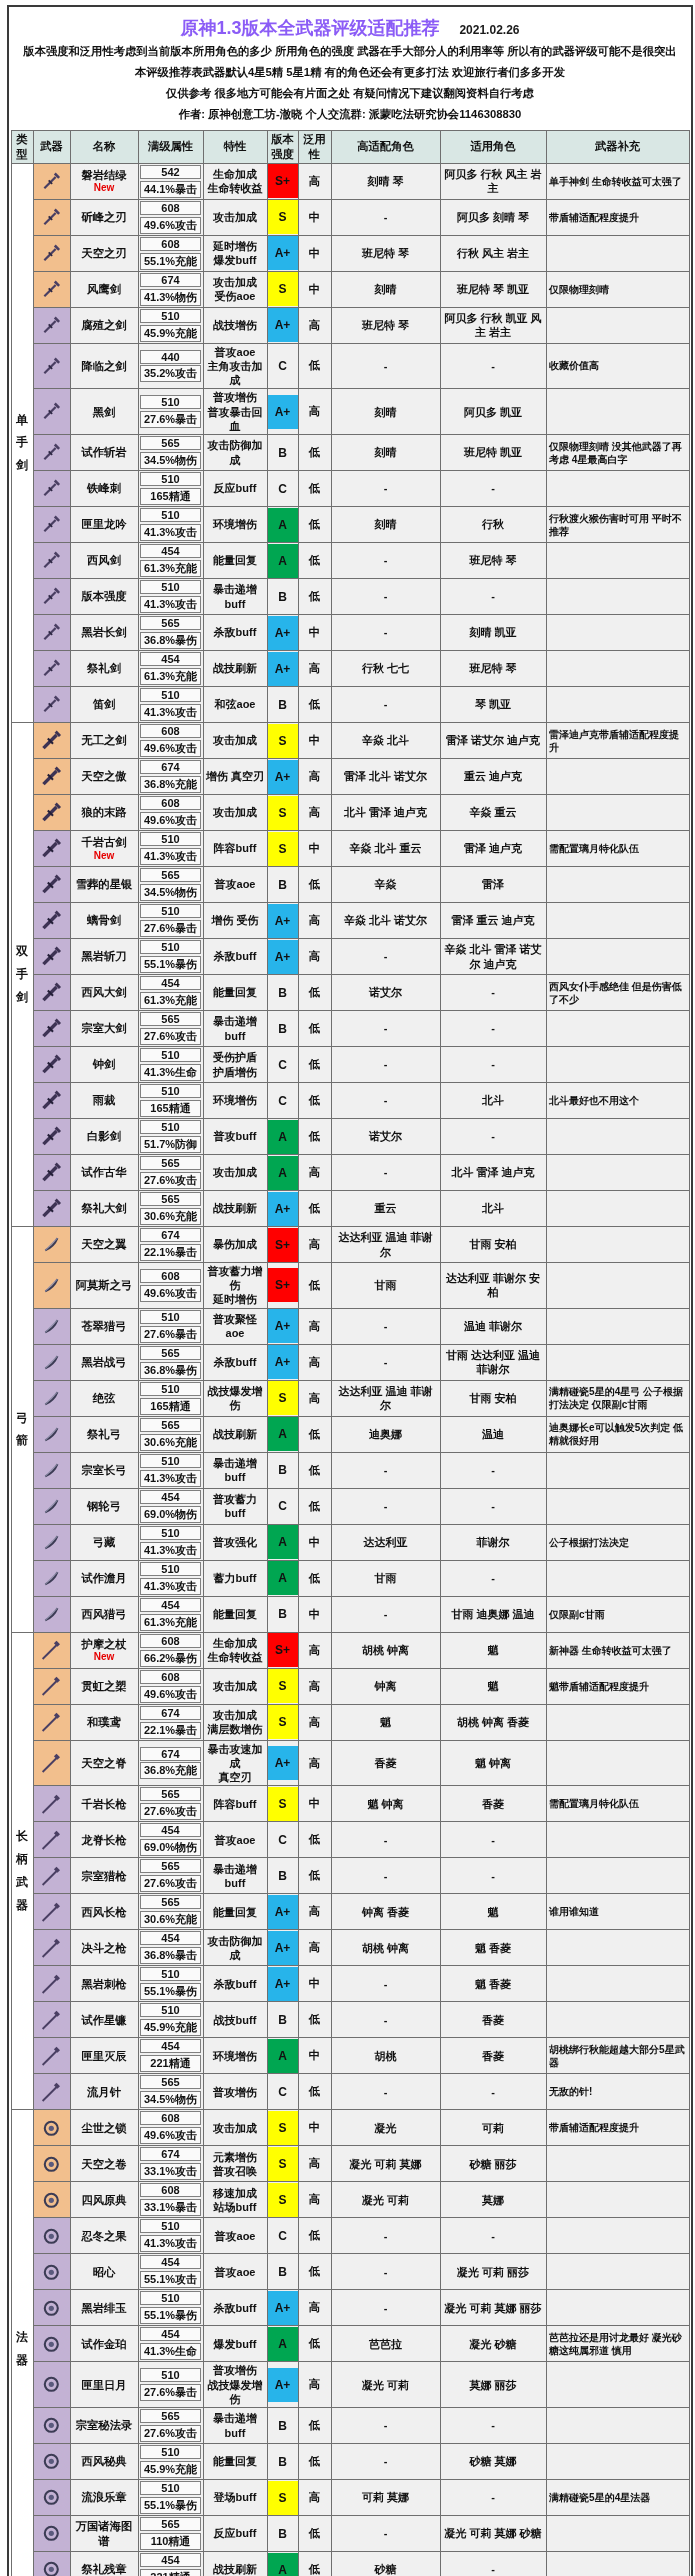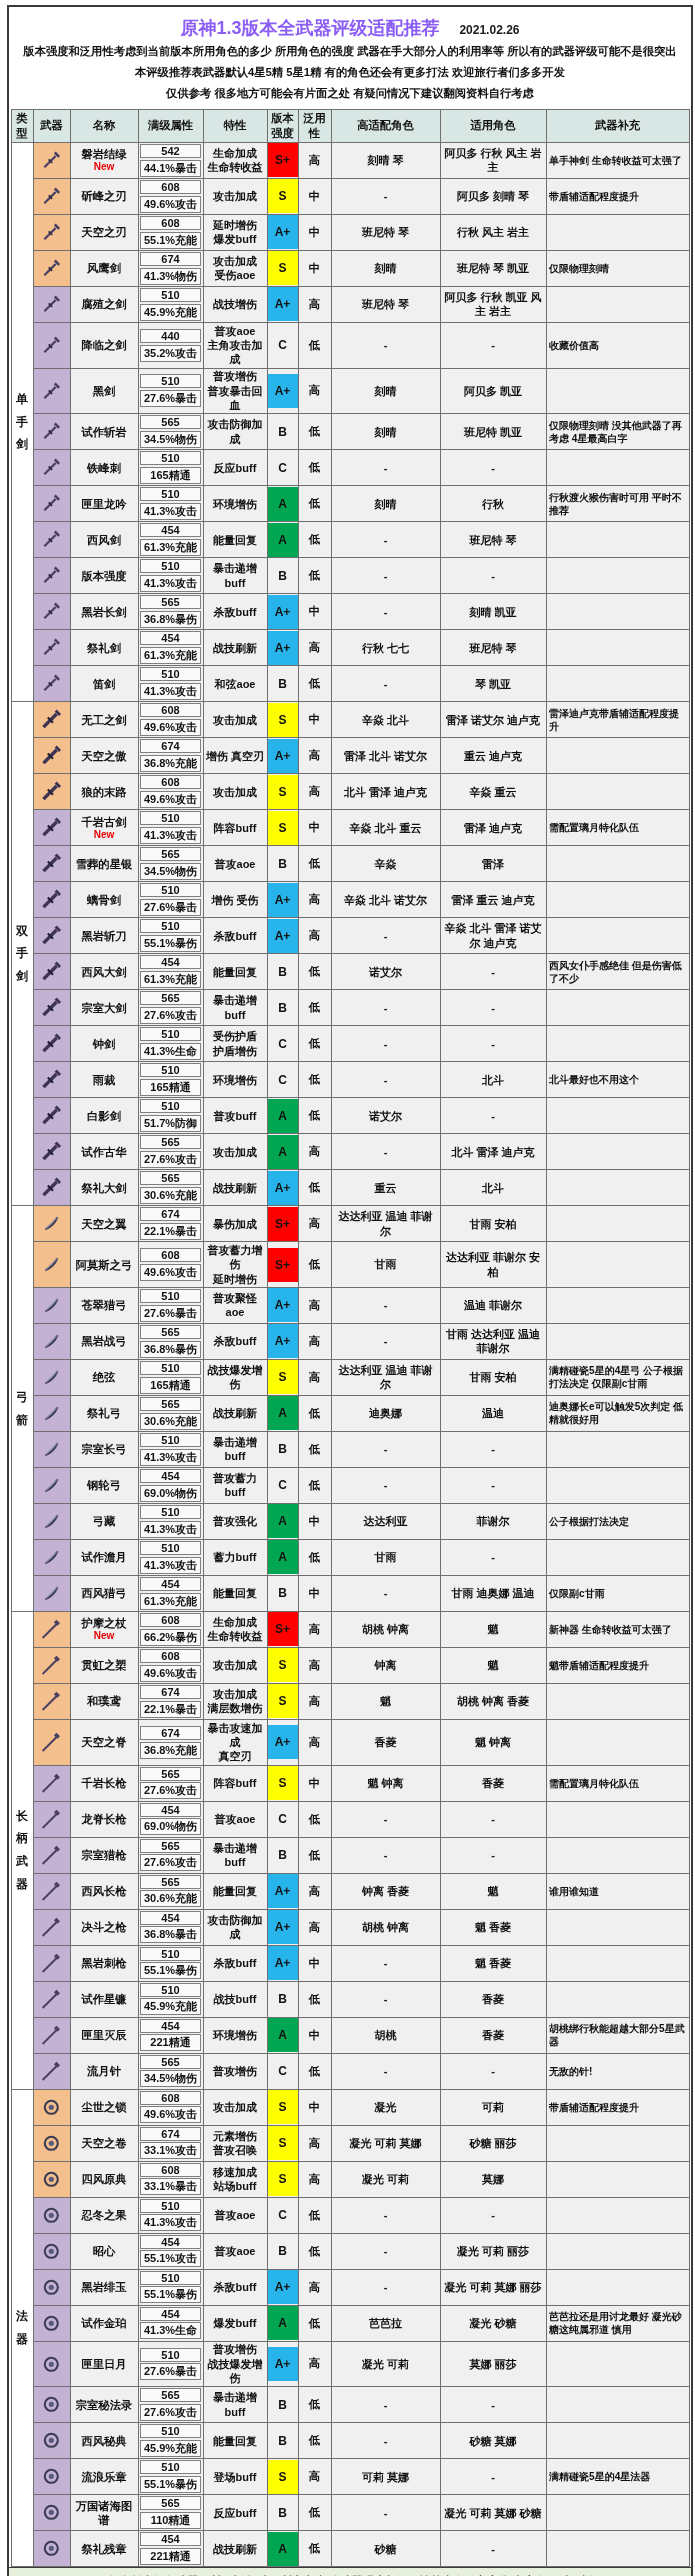--- a/index.html
+++ b/index.html
@@ -42,20 +42,21 @@
 
 <div class="sheet">
 
   <div class="titlebar">
     <span class="maintitle">原神1.3版本全武器评级适配推荐</span>
     <span class="titledate">2021.02.26</span>
   </div>
   <div class="introline">版本强度和泛用性考虑到当前版本所用角色的多少 所用角色的强度 武器在手大部分人的利用率等 所以有的武器评级可能不是很突出</div>
   <div class="introline">本评级推荐表武器默认4星5精 5星1精 有的角色还会有更多打法 欢迎旅行者们多多开发</div>
   <div class="introline">仅供参考 很多地方可能会有片面之处 有疑问情况下建议翻阅资料自行考虑</div>
+  <div class="introline">作者: 原神创意工坊-澈晓  个人交流群: 派蒙吃法研究协会1146308830</div>
 
   <table>
     <colgroup>
       <col style="width:22px">
         <col style="width:37px">
         <col style="width:68px">
         <col style="width:65px">
       <col style="width:64px">
         <col style="width:31px">
         <col style="width:33px">

